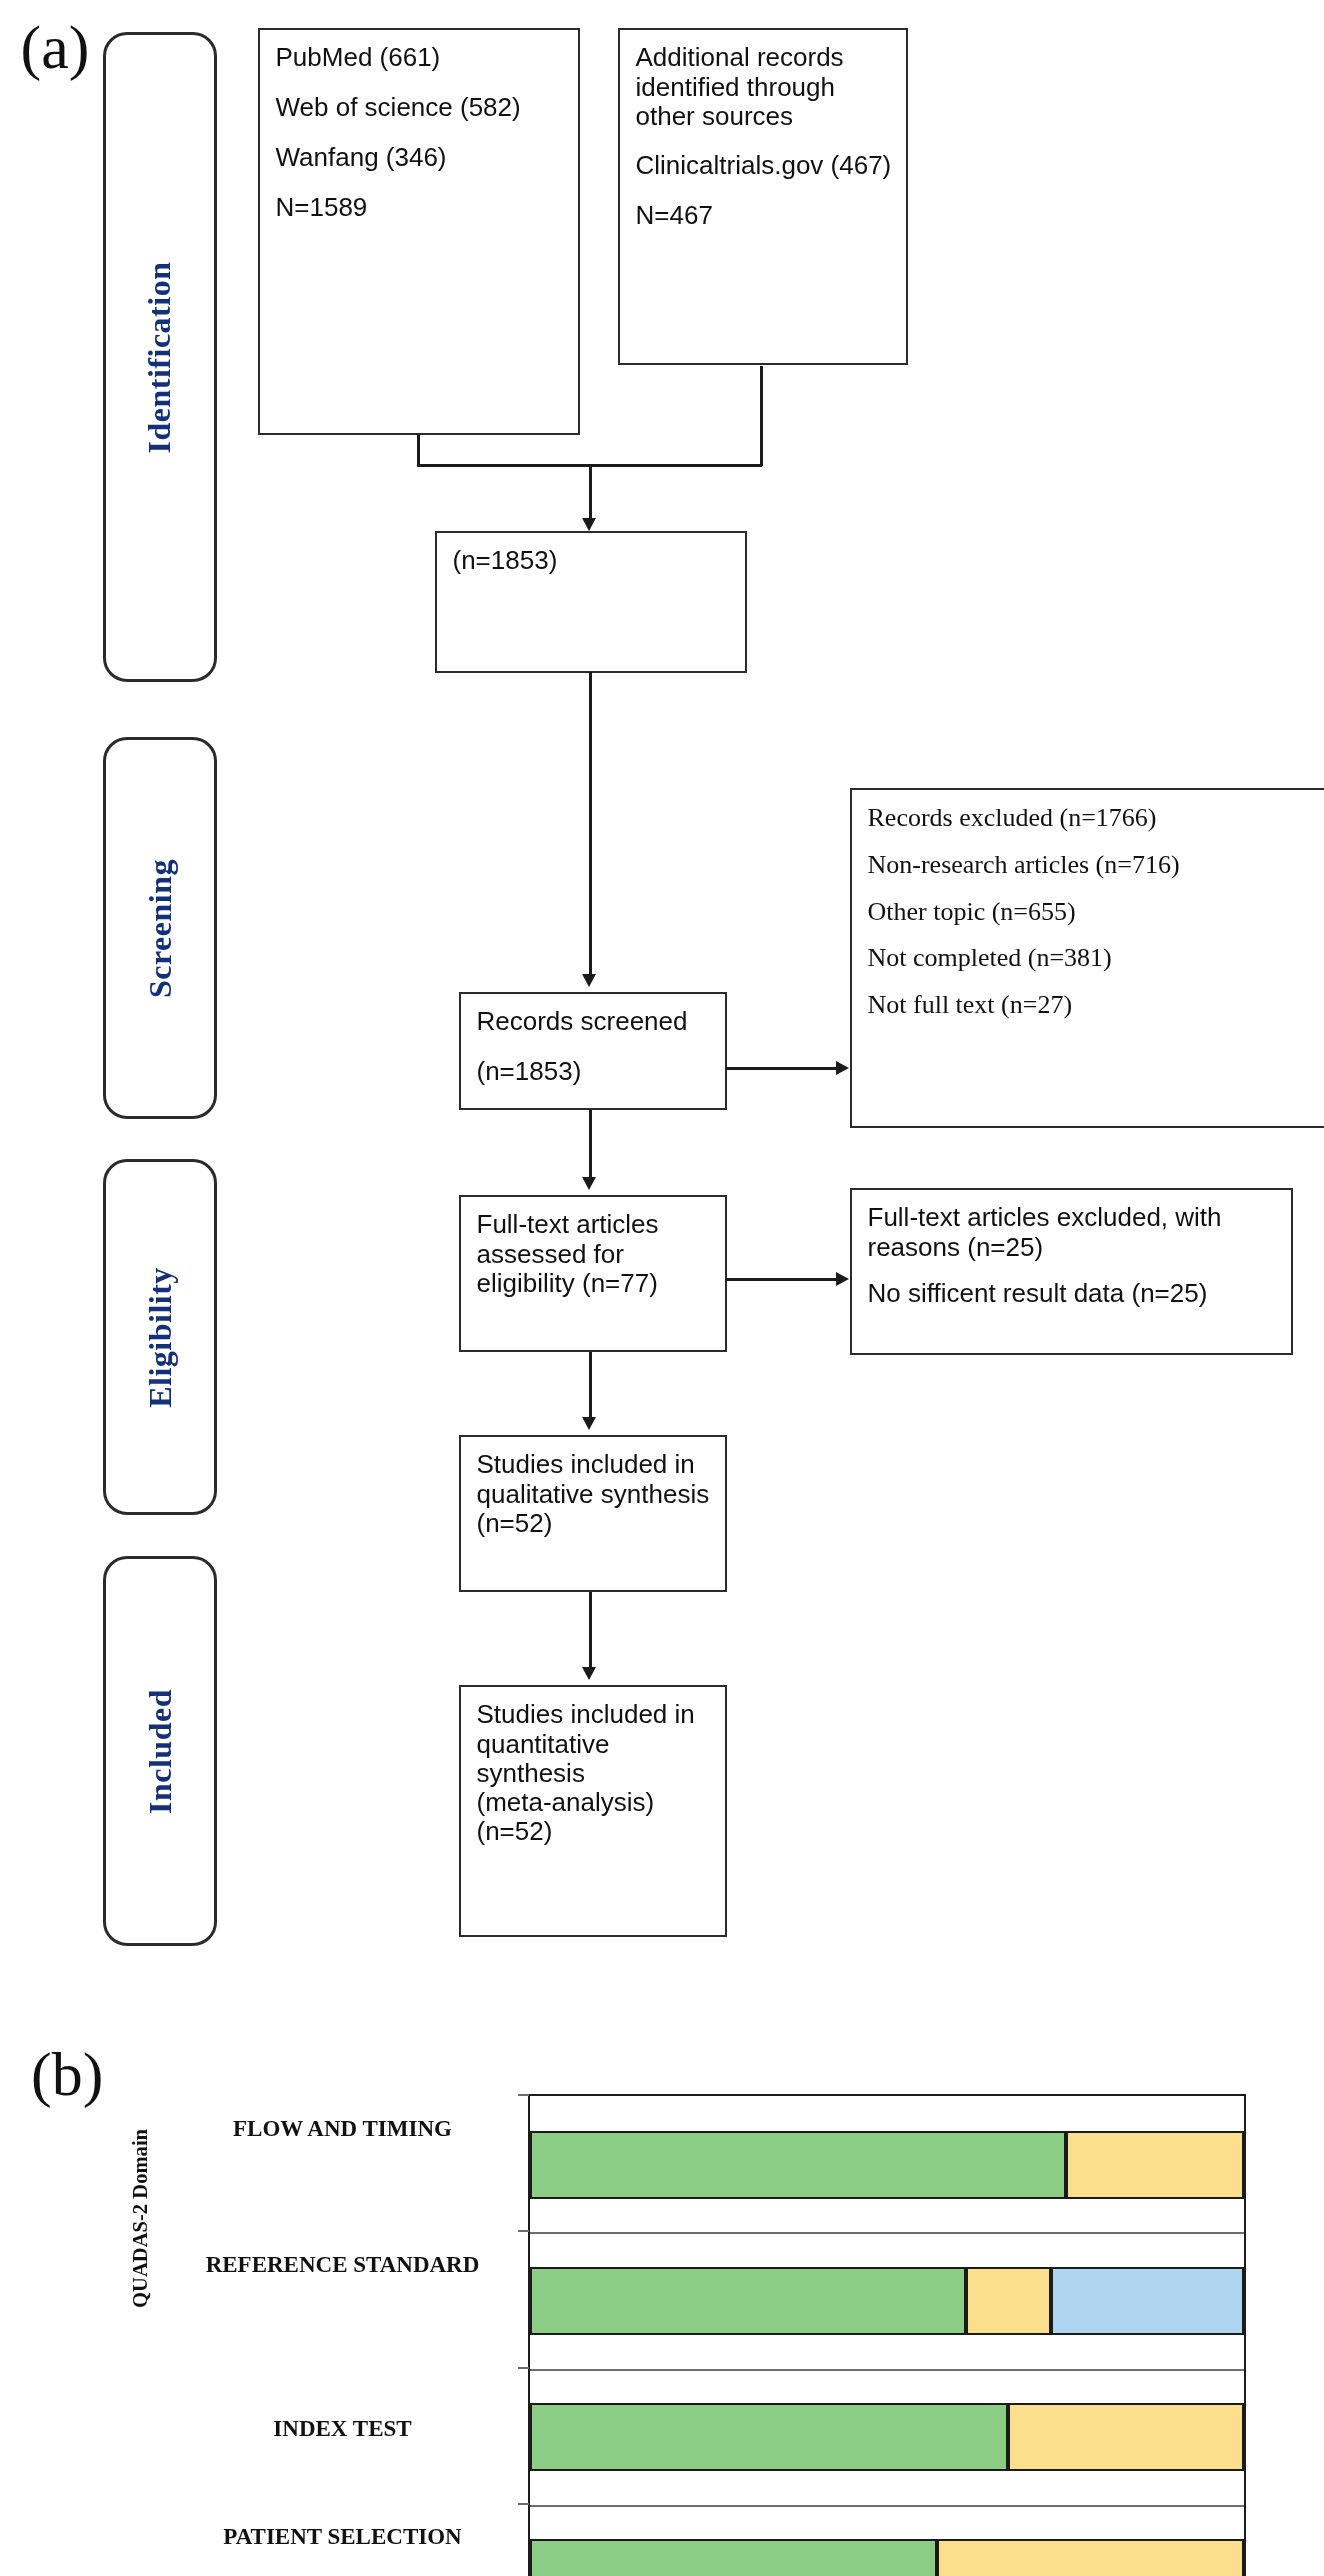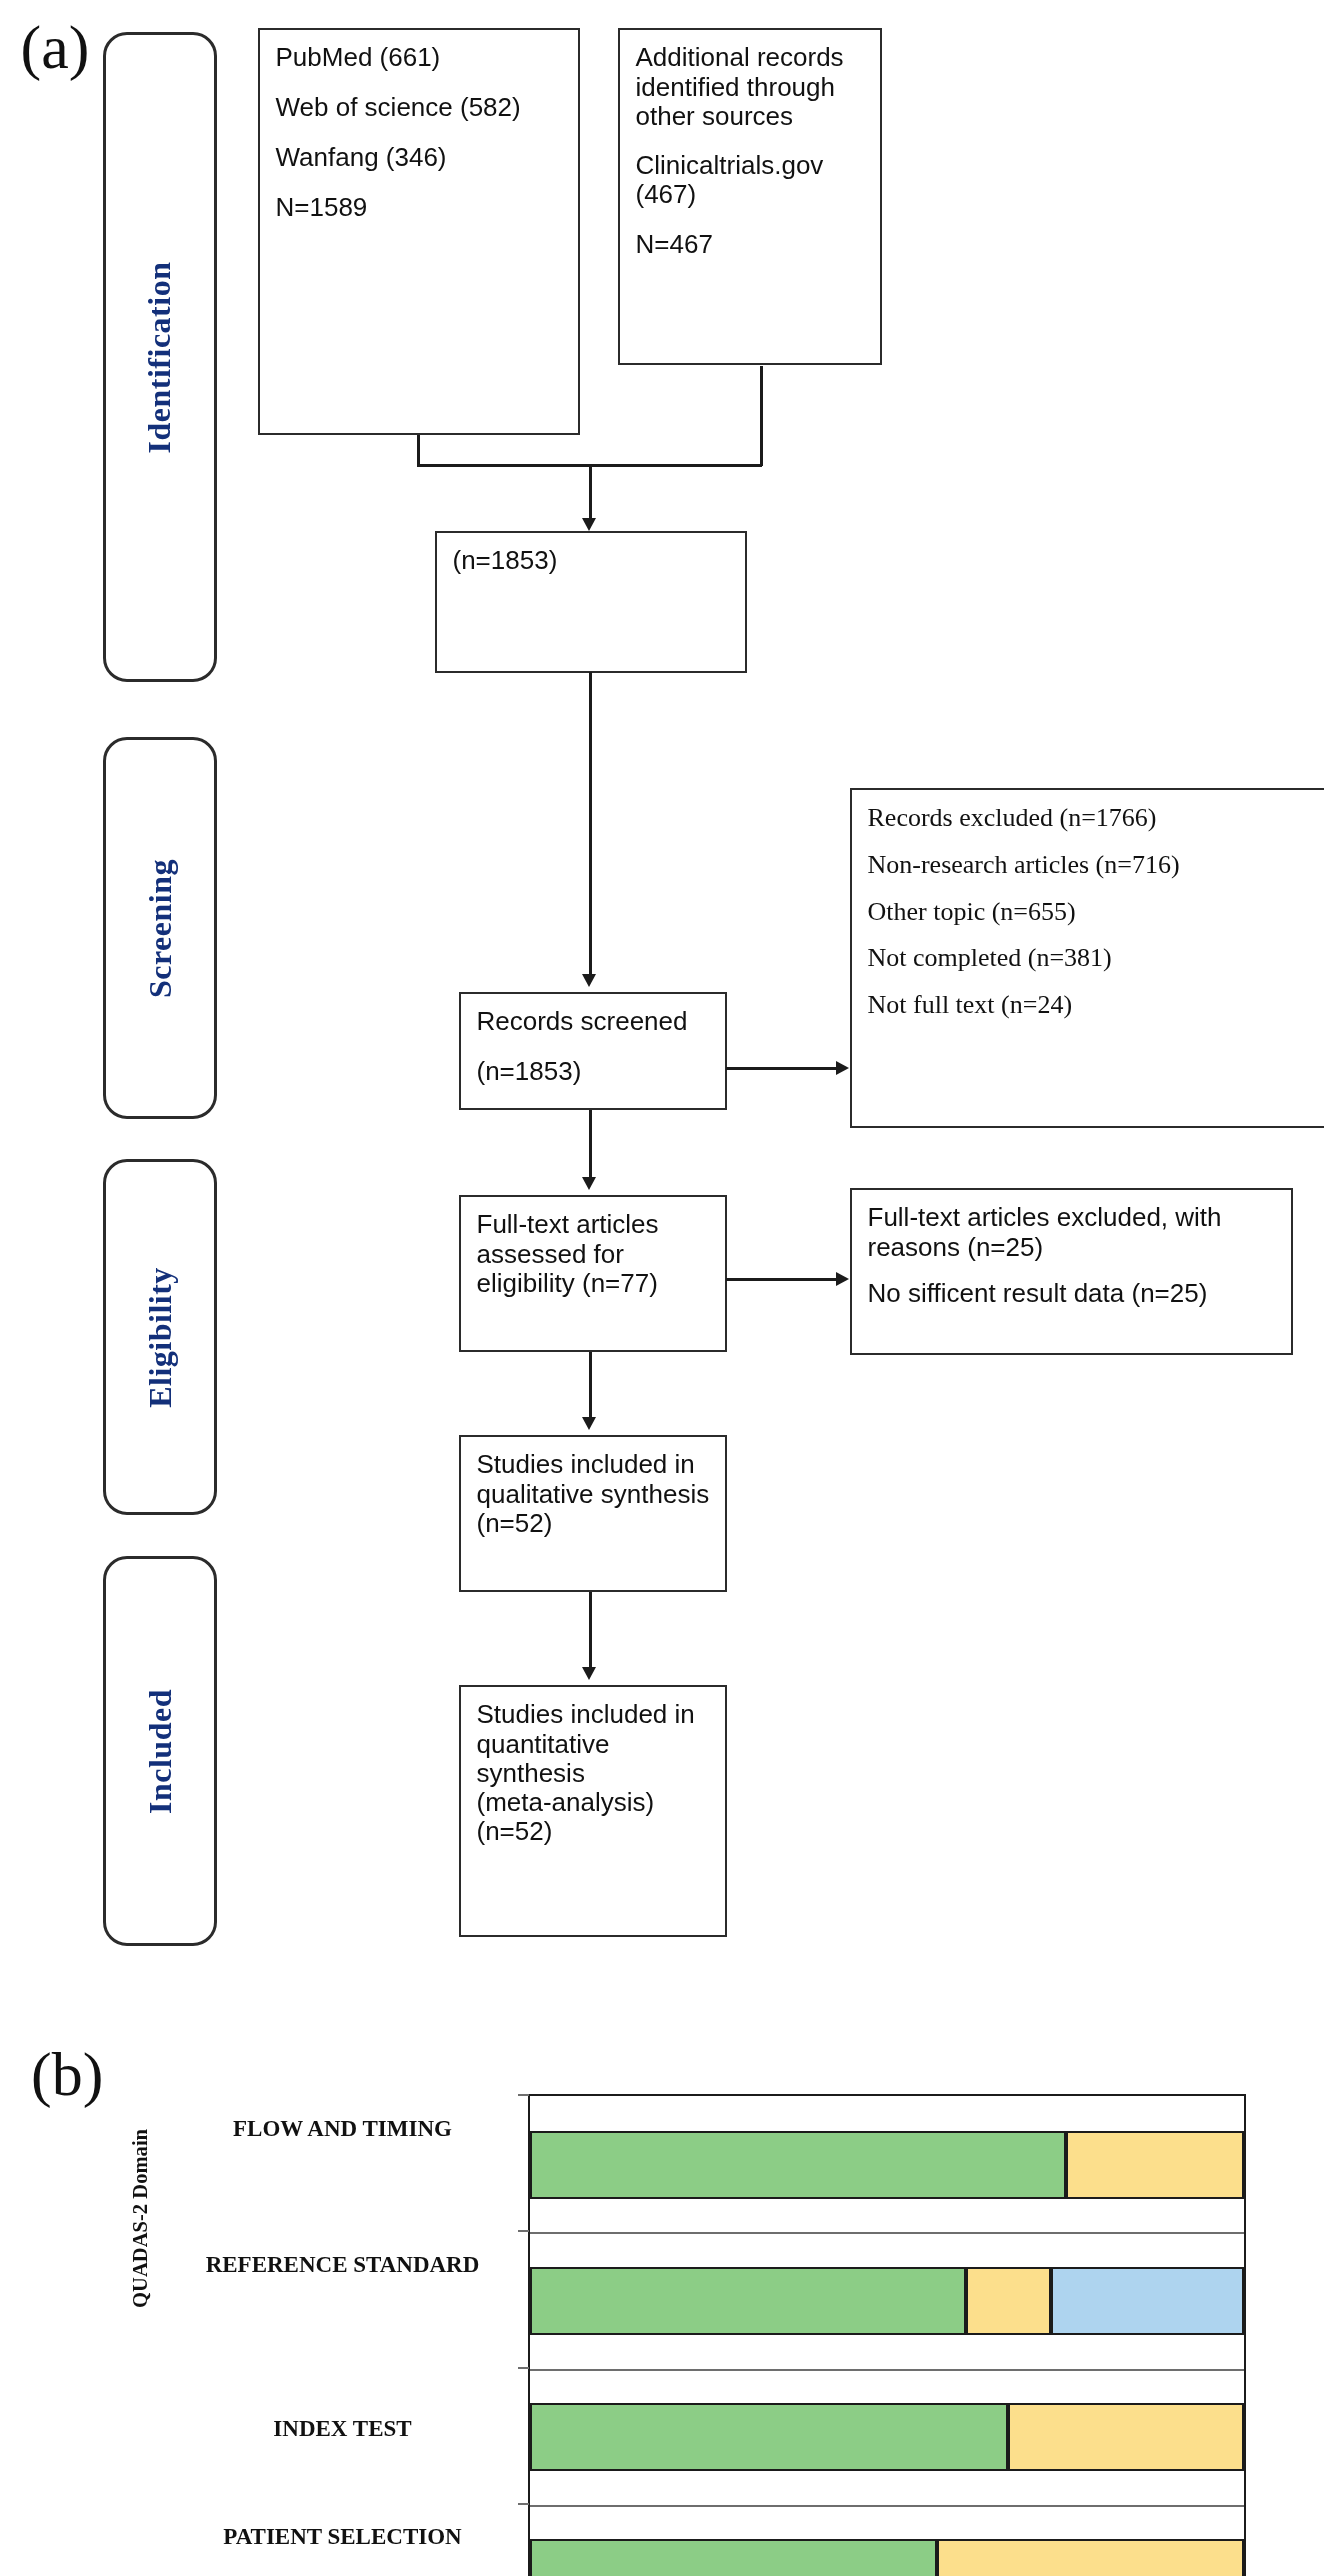--- a/index.html
+++ b/index.html
@@ -63,21 +63,21 @@
     <span>Included</span>
   </div>
 
   <div class="pbox" style="left:258px;top:28px;width:322px;height:407px;">
     <p>PubMed (661)</p>
     <p>Web of science (582)</p>
     <p>Wanfang (346)</p>
     <p>N=1589</p>
   </div>
 
-  <div class="pbox" style="left:618px;top:28px;width:264px;height:337px;">
+  <div class="pbox" style="left:618px;top:28px;width:290px;height:337px;">
     <p>Additional records identified through other sources</p>
     <p>Clinicaltrials.gov (467)</p>
     <p>N=467</p>
   </div>
 
   <div class="vline" style="left:417px;top:435px;height:31px;"></div>
   <div class="vline" style="left:760px;top:366px;height:100px;"></div>
   <div class="hline" style="left:417px;top:464px;width:345px;"></div>
   <div class="vline" style="left:589px;top:464px;height:59px;"></div>
   <div class="arrow-d" style="left:582px;top:518px;"></div>
@@ -92,21 +92,21 @@
   <div class="pbox" style="left:459px;top:992px;width:268px;height:118px;">
     <p>Records screened</p>
     <p>(n=1853)</p>
   </div>
 
   <div class="pbox tight" style="left:850px;top:788px;width:488px;height:340px;font-family:Liberation Serif, serif;">
     <p>Records excluded (n=1766)</p>
     <p>Non-research articles (n=716)</p>
     <p>Other topic (n=655)</p>
     <p>Not completed (n=381)</p>
-    <p>Not full text (n=24)</p>
+    <p>Not full text (n=27)</p>
   </div>
 
   <div class="hline" style="left:726px;top:1067px;width:111px;"></div>
   <div class="arrow-r" style="left:836px;top:1061px;"></div>
 
   <div class="vline" style="left:589px;top:1110px;height:72px;"></div>
   <div class="arrow-d" style="left:582px;top:1177px;"></div>
 
   <div class="pbox" style="left:459px;top:1195px;width:268px;height:157px;">
     <p>Full-text articles assessed for eligibility (n=77)</p>

